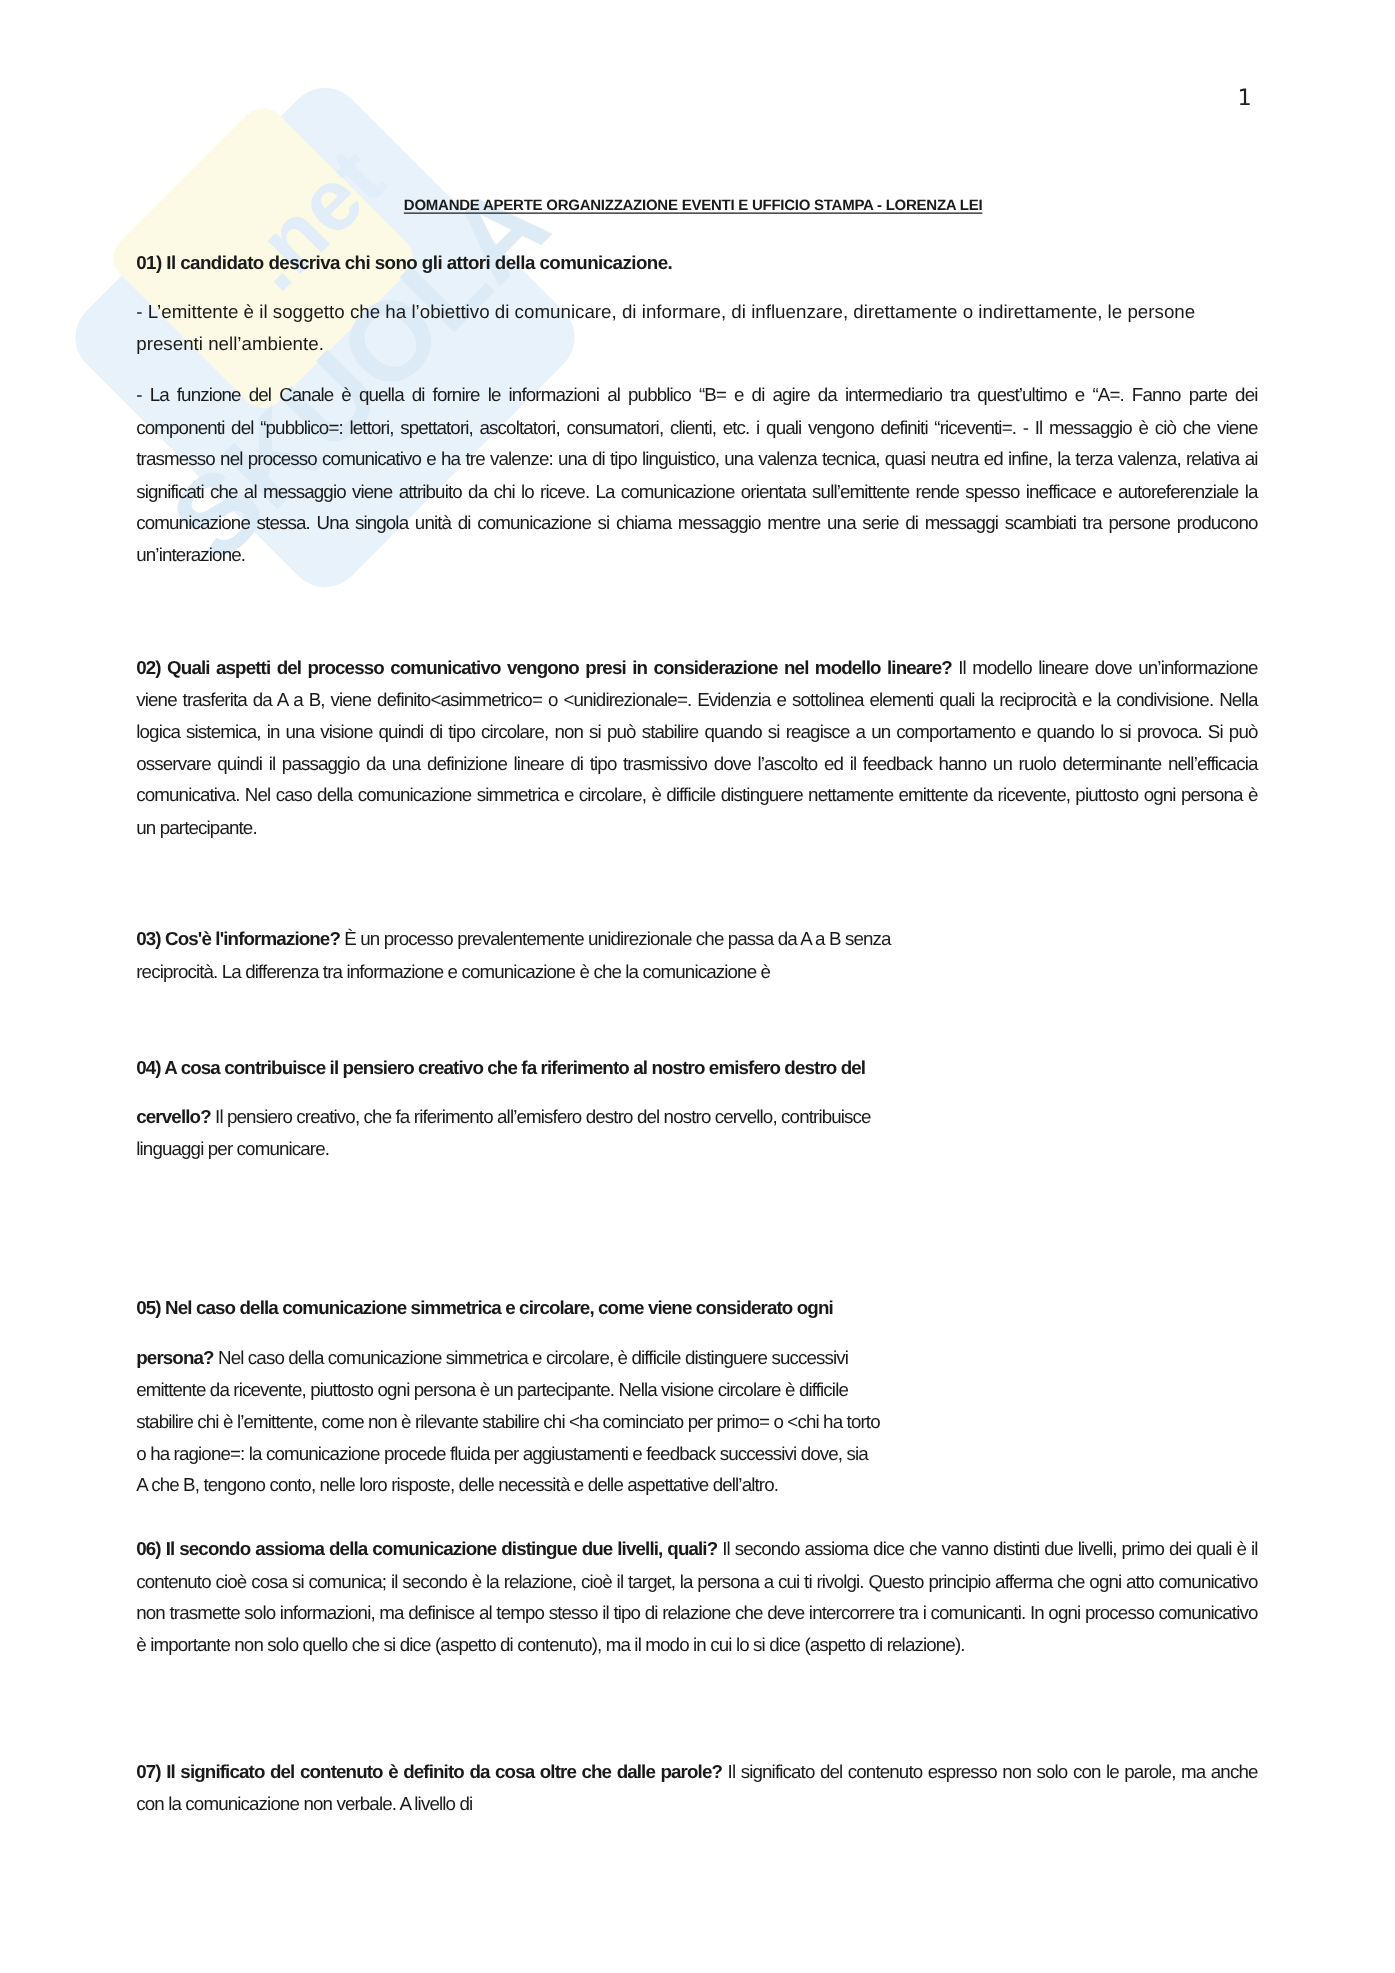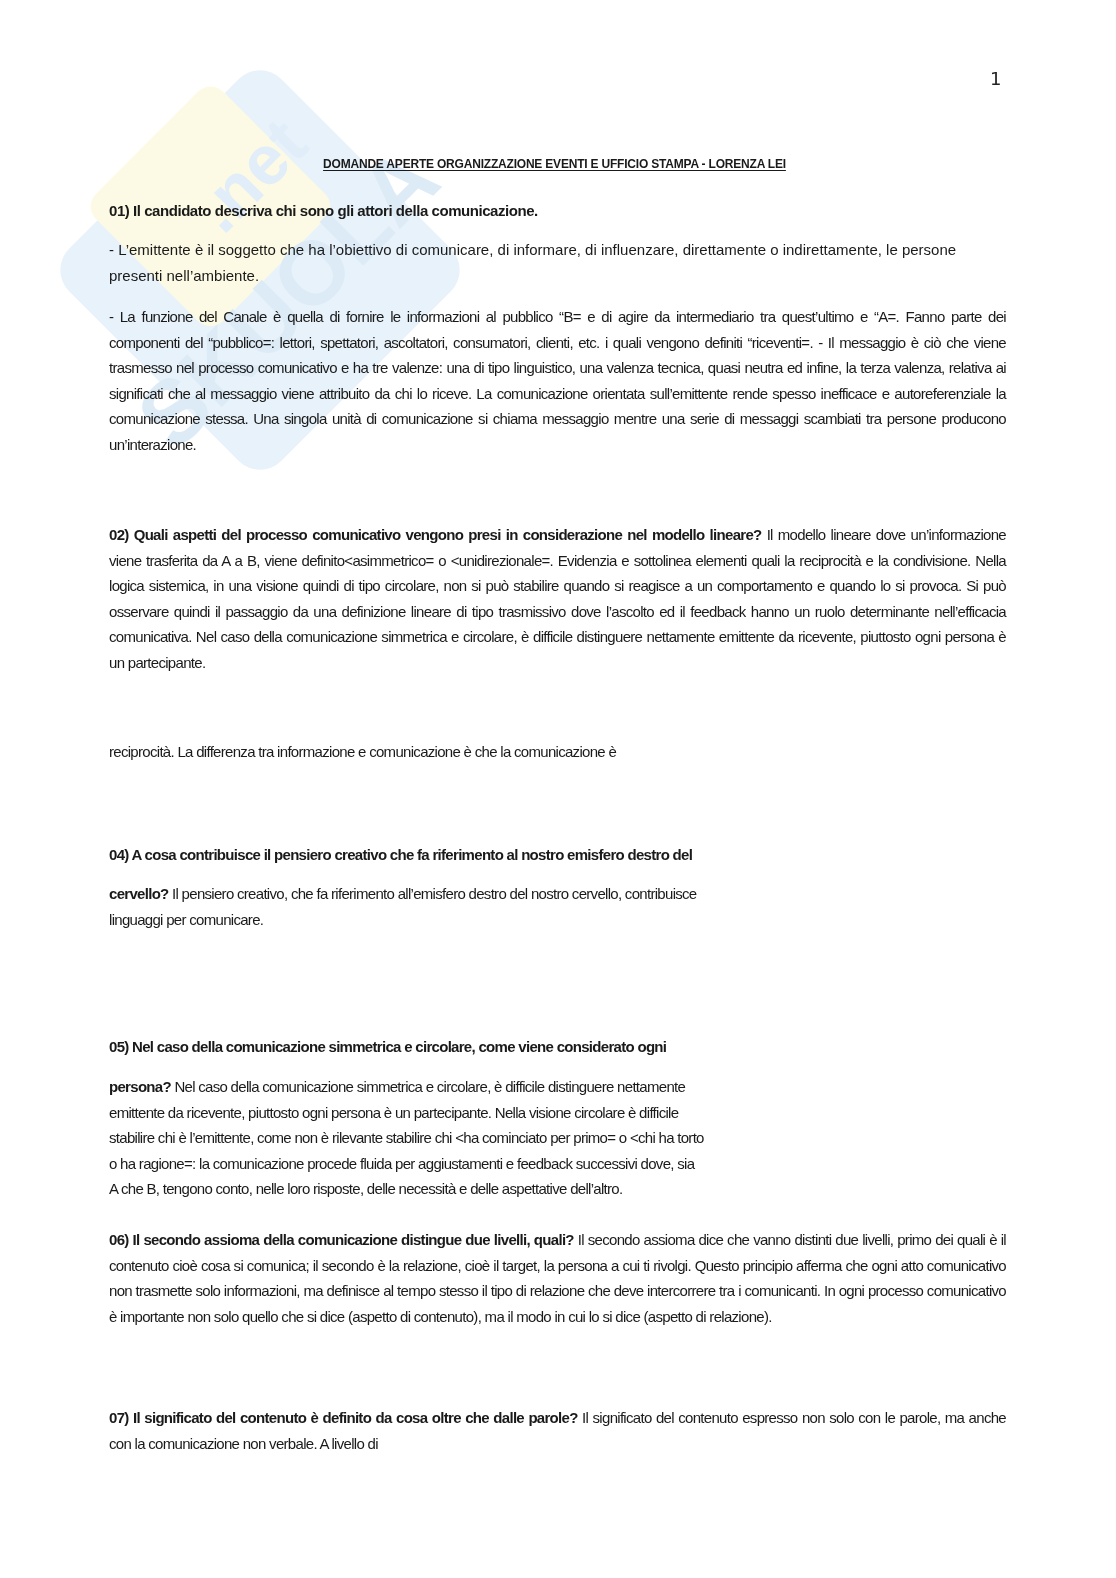--- a/index.html
+++ b/index.html
@@ -45,36 +45,37 @@
   </div>
   <div class="block justify narrower" style="top:304px;">
     <span>- La funzione del Canale è quella di fornire le informazioni al pubblico “B= e di agire da intermediario tra quest’ultimo e “A=. Fanno parte dei componenti del “pubblico=: lettori, spettatori, ascoltatori, consumatori, clienti, etc. i quali vengono definiti “riceventi=.  - Il messaggio è ciò che viene trasmesso nel processo comunicativo e ha tre valenze: una di tipo linguistico, una valenza tecnica, quasi neutra ed infine, la terza valenza, relativa ai significati che al messaggio viene attribuito da chi lo riceve. La comunicazione orientata sull’emittente rende spesso inefficace e autoreferenziale la comunicazione stessa. Una singola unità di comunicazione si chiama messaggio mentre una serie di messaggi scambiati tra persone producono un’interazione.</span>
   </div>
 
   <div class="block justify narrower" style="top:522px;">
     <span class="q">02) Quali aspetti del processo comunicativo vengono presi in considerazione nel modello lineare?</span><span> Il modello lineare dove un’informazione viene trasferita da A a B, viene definito&lt;asimmetrico= o &lt;unidirezionale=. Evidenzia e sottolinea elementi quali la reciprocità e la condivisione. Nella logica sistemica, in una visione quindi di tipo circolare, non si può stabilire quando si reagisce a un comportamento e quando lo si provoca. Si può osservare quindi il passaggio da una definizione lineare di tipo trasmissivo dove l’ascolto ed il feedback hanno un ruolo determinante nell’efficacia comunicativa. Nel caso della comunicazione simmetrica e circolare, è difficile distinguere nettamente emittente da ricevente, piuttosto ogni persona è un partecipante.</span>
   </div>
 
   <div class="block narrower" style="top:739px;">
+    <div><span class="q">03) Cos'è l'informazione?</span><span> È un processo prevalentemente unidirezionale che passa da A a B senza</span></div>
     <div>reciprocità. La differenza tra informazione e comunicazione è che la comunicazione è</div>
   </div>
 
   <div class="block narrower" style="top:842px;">
     <span class="q">04) A cosa contribuisce il pensiero creativo che fa riferimento al nostro emisfero destro del</span>
   </div>
   <div class="block narrower" style="top:881px;">
     <div><span class="q">cervello?</span><span> Il pensiero creativo, che fa riferimento all’emisfero destro del nostro cervello, contribuisce</span></div>
     <div>linguaggi per comunicare.</div>
   </div>
 
   <div class="block narrower" style="top:1034px;">
     <span class="q">05) Nel caso della comunicazione simmetrica e circolare, come viene considerato ogni</span>
   </div>
   <div class="block narrower" style="top:1074px;">
-    <div><span class="q">persona?</span><span> Nel caso della comunicazione simmetrica e circolare, è difficile distinguere nettamente</span></div>
+    <div><span class="q">persona?</span><span> Nel caso della comunicazione simmetrica e circolare, è difficile distinguere successivi</span></div>
     <div>emittente da ricevente, piuttosto ogni persona è un partecipante. Nella visione circolare è difficile</div>
     <div>stabilire chi è l’emittente, come non è rilevante stabilire chi &lt;ha cominciato per primo= o &lt;chi ha torto</div>
     <div>o ha ragione=: la comunicazione procede fluida per aggiustamenti e feedback successivi dove, sia</div>
     <div>A che B, tengono conto, nelle loro risposte, delle necessità e delle aspettative dell’altro.</div>
   </div>
 
   <div class="block justify narrower" style="top:1227px;">
     <span class="q">06) Il secondo assioma della comunicazione distingue due livelli, quali?</span><span> Il secondo assioma dice che vanno distinti due livelli, primo dei quali è il contenuto cioè cosa si comunica; il secondo è la relazione, cioè il target, la persona a cui ti rivolgi. Questo principio afferma che ogni atto comunicativo non trasmette solo informazioni, ma definisce al tempo stesso il tipo di relazione che deve intercorrere tra i comunicanti. In ogni processo comunicativo è importante non solo quello che si dice (aspetto di contenuto), ma il modo in cui lo si dice (aspetto di relazione).</span>
   </div>
 

